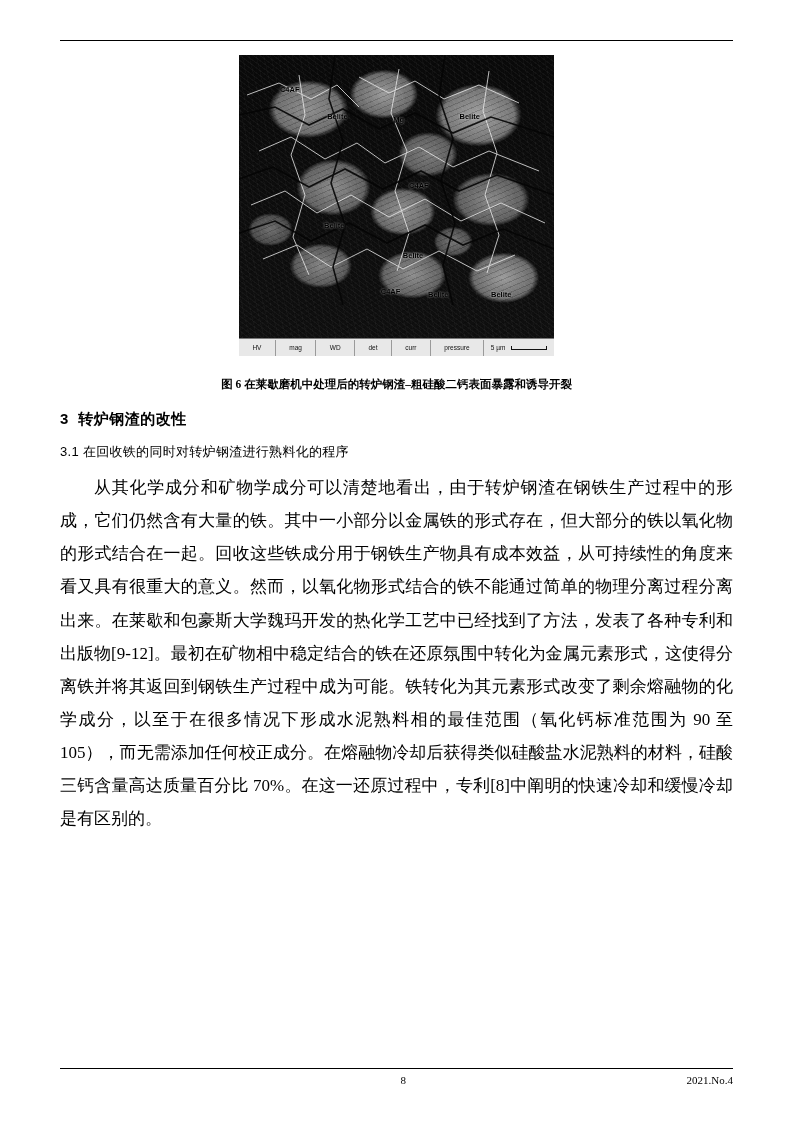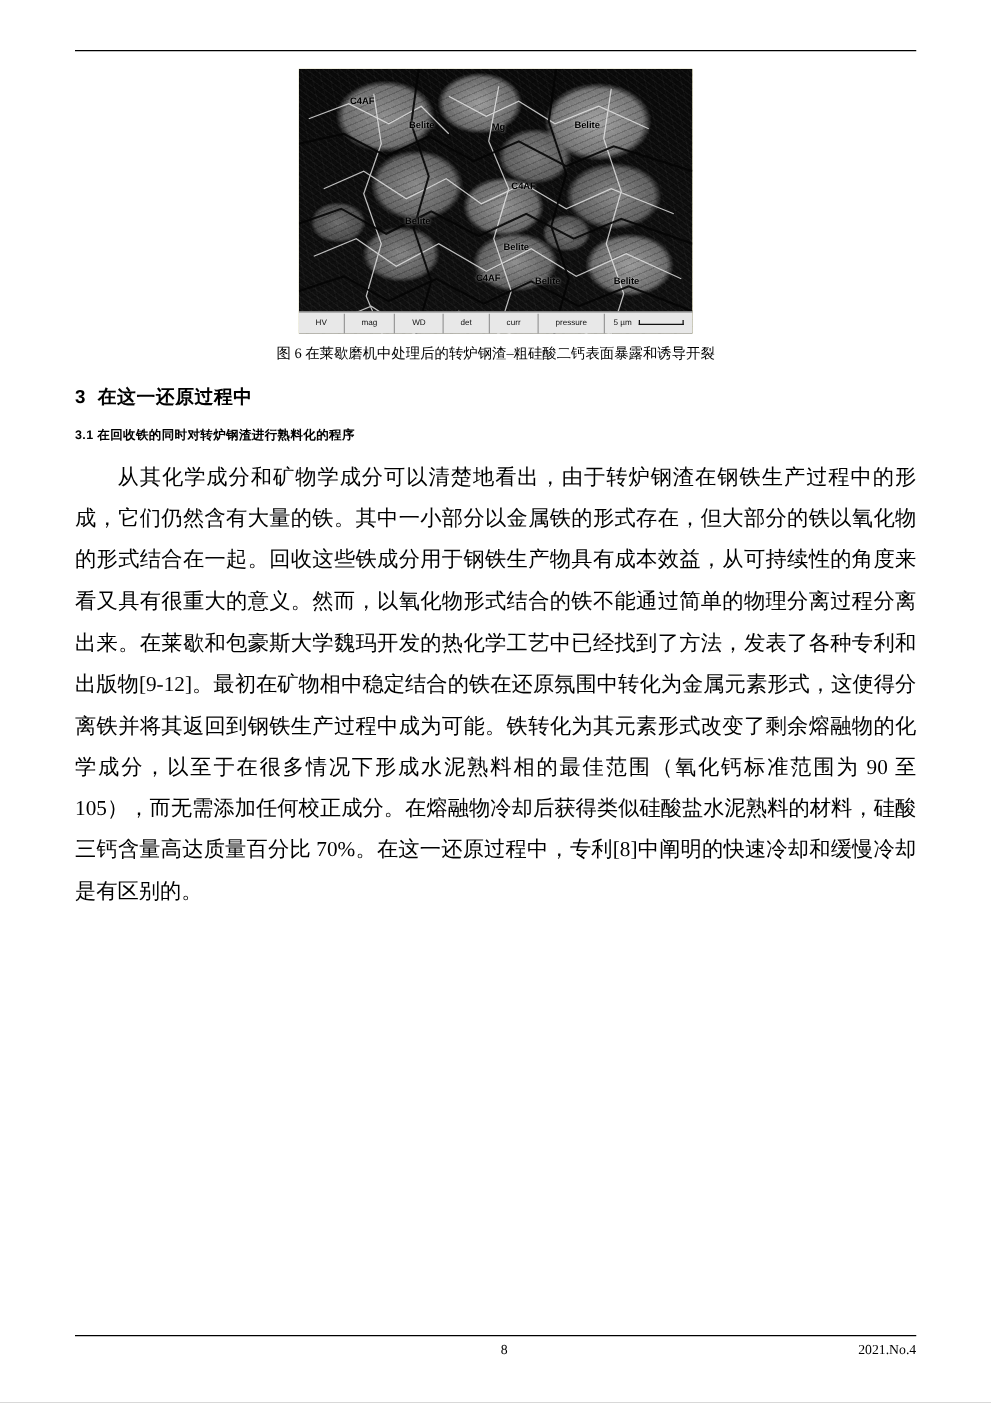--- a/index.html
+++ b/index.html
@@ -39,23 +39,23 @@
     border-bottom: 1px solid #000;
     margin: 0 0 14px 0;
   }
   
   .figure-block {
     text-align: center;
   }
   .figure-img {
     position: relative;
     width: 315px;
-    height: 212px;
+    height: 301px;
     margin: 0 auto;
-    background: #fef9c3;
+    background: #4d7c0f;
     overflow: hidden;
   }
   .micro {
     position: absolute;
     inset: 0;
     background:
       radial-gradient(ellipse 55px 40px at 22% 18%, #8d8d8d 0%, #6f6f6f 60%, rgba(0,0,0,0) 72%),
       radial-gradient(ellipse 46px 33px at 46% 13%, #9a9a9a 0%, #6b6b6b 62%, rgba(0,0,0,0) 74%),
       radial-gradient(ellipse 58px 42px at 76% 20%, #a0a0a0 0%, #757575 62%, rgba(0,0,0,0) 74%),
       radial-gradient(ellipse 40px 30px at 60% 33%, #7c7c7c 0%, #5f5f5f 60%, rgba(0,0,0,0) 74%),
@@ -122,36 +122,37 @@
     width: 34px;
     height: 3px;
     border-left: 1px solid #111;
     border-right: 1px solid #111;
     border-bottom: 1px solid #111;
     vertical-align: middle;
     margin-left: 4px;
   }
   .figure-caption {
     font-size: 11.5px;
-    margin-top: 8px;
+    margin-top: 21px;
     margin-bottom: 18px;
     color: #000;
+    font-weight: bold;
   }
   
   h2.sec {
     font-family: "Liberation Sans", "DejaVu Sans", sans-serif;
     font-size: 15px;
     font-weight: bold;
     margin: 14px 0 12px 0;
     letter-spacing: 0.5px;
   }
   h3.subsec {
     font-family: "Liberation Sans", "DejaVu Sans", sans-serif;
-    font-size: 10px;
-    font-weight: bold;
+    font-size: 13px;
+    font-weight: normal;
     margin: 14px 0 10px 0;
     letter-spacing: 0.3px;
   }
   
   p.body {
     font-size: 17px;
     line-height: 1.95;
     text-align: justify;
     text-justify: inter-ideograph;
     margin: 0 0 4px 0;
@@ -237,21 +238,21 @@
           <div class="scale-cell bar-cell">
             <span>5 µm</span>
             <span class="scale-line"></span>
           </div>
         </div>
       </div>
       <div class="figure-caption">图 6  在莱歇磨机中处理后的转炉钢渣–粗硅酸二钙表面暴露和诱导开裂</div>
     </div>
 
     <h2 class="sec">
-      <span>3</span>&nbsp;&nbsp;<span>在这一还原过程中</span>
+      <span>3</span>&nbsp;&nbsp;<span>转炉钢渣的改性</span>
     </h2>
 
     <h3 class="subsec">3.1 在回收铁的同时对转炉钢渣进行熟料化的程序</h3>
 
     <p class="body">从其化学成分和矿物学成分可以清楚地看出，由于转炉钢渣在钢铁生产过程中的形成，它们仍然含有大量的铁。其中一小部分以金属铁的形式存在，但大部分的铁以氧化物的形式结合在一起。回收这些铁成分用于钢铁生产物具有成本效益，从可持续性的角度来看又具有很重大的意义。然而，以氧化物形式结合的铁不能通过简单的物理分离过程分离出来。在莱歇和包豪斯大学魏玛开发的热化学工艺中已经找到了方法，发表了各种专利和出版物[9-12]。最初在矿物相中稳定结合的铁在还原氛围中转化为金属元素形式，这使得分离铁并将其返回到钢铁生产过程中成为可能。铁转化为其元素形式改变了剩余熔融物的化学成分，以至于在很多情况下形成水泥熟料相的最佳范围（氧化钙标准范围为 90 至 105），而无需添加任何校正成分。在熔融物冷却后获得类似硅酸盐水泥熟料的材料，硅酸三钙含量高达质量百分比 70%。在这一还原过程中，专利[8]中阐明的快速冷却和缓慢冷却是有区别的。</p>
 
   </div>
 
   <div class="footer">
     <div class="footer-rule"></div>

